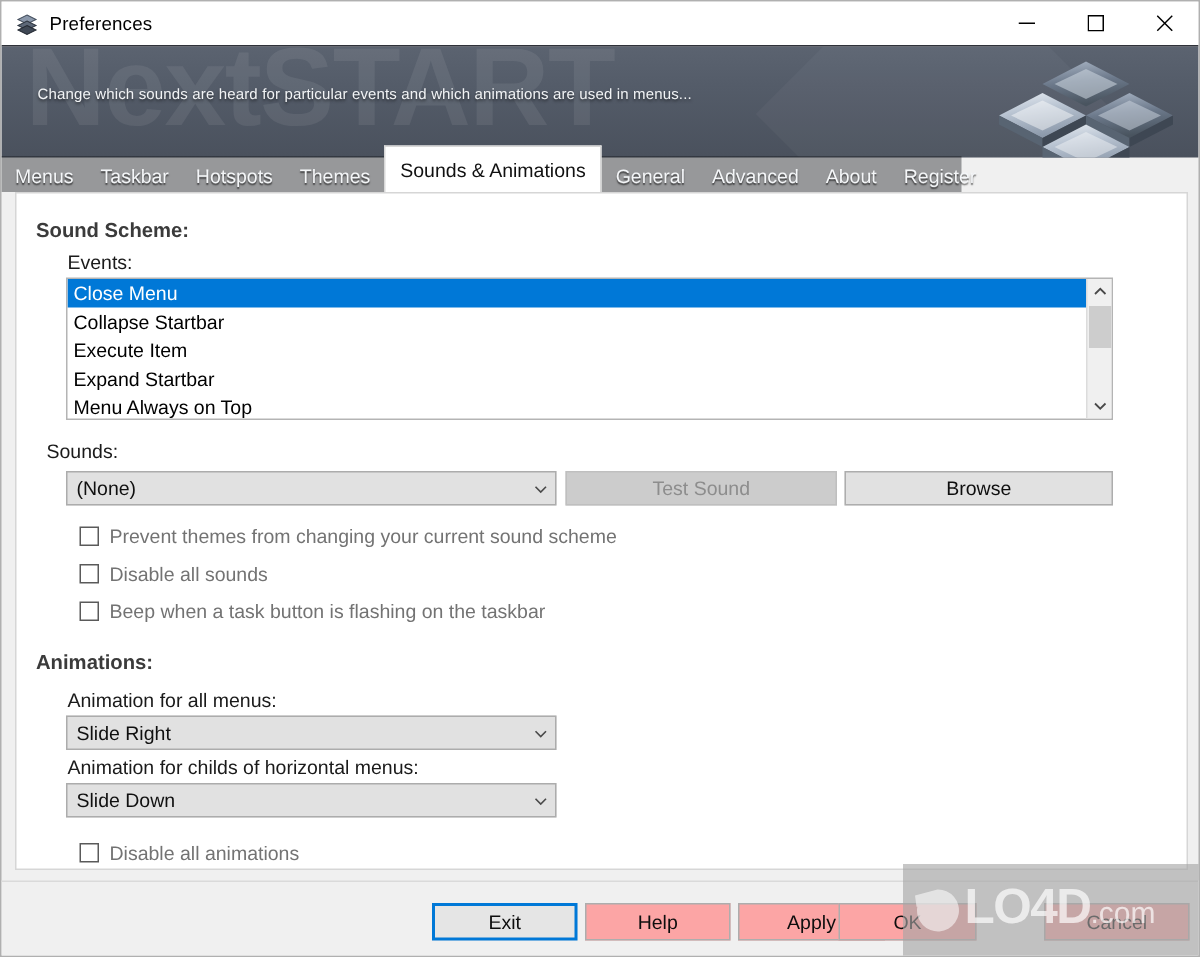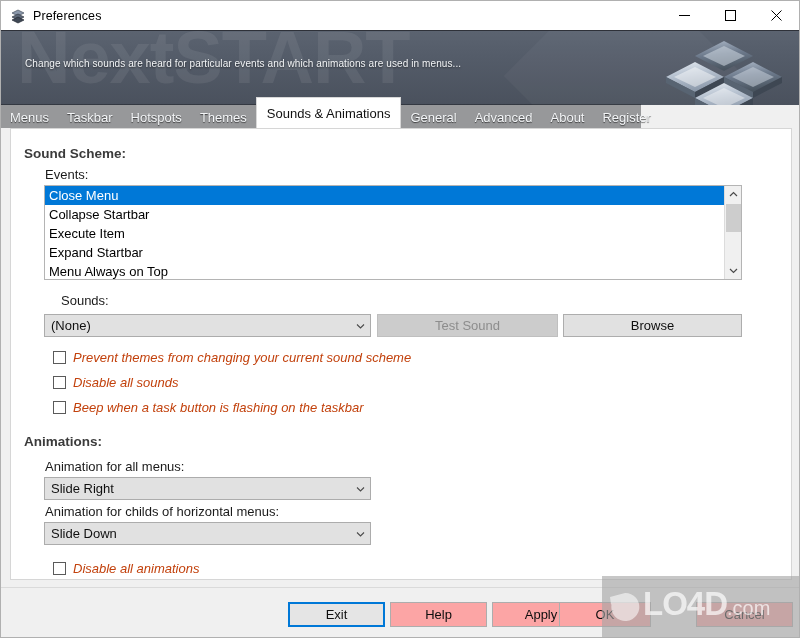--- a/index.html
+++ b/index.html
@@ -276,23 +276,22 @@
     border-color: #bfbfbf;
     color: #8d8d8d;
   }
 
   
   .chk-row {
     position: absolute;
     display: flex;
     align-items: center;
     font-size: 13px;
-    color: #c2410c;
+    color: #737373;
     white-space: nowrap;
-    font-style: italic;
   }
   .chk-box {
     width: 13px;
     height: 13px;
     border: 1px solid #5a5a5a;
     background: #ffffff;
     margin-right: 7px;
     flex: 0 0 auto;
     box-sizing: border-box;
   }
@@ -531,21 +530,21 @@
         </div>
         <div class="vscroll-thumb"></div>
         <div class="vscroll-btn" style="position:absolute; bottom:0; width:17px;">
           <svg width="9" height="7" viewBox="0 0 9 7">
               <polyline points="1,2 4.5,5.5 8,2" fill="none" stroke="#4a4a4a" stroke-width="1.2"></polyline>
             </svg>
         </div>
       </div>
     </div>
 
-    <div class="sublabel" style="left:50px; top:164px;">Sounds:</div>
+    <div class="sublabel" style="left:20px; top:164px;">Sounds:</div>
 
     <div class="combo" style="left:33px; top:185px; width:327px; height:23px;">
       <span class="combo-val">(None)</span>
       <span class="combo-arrow">
         <svg width="9" height="6" viewBox="0 0 9 6">
             <polyline points="1,1.5 4.5,5 8,1.5" fill="none" stroke="#4a4a4a" stroke-width="1.1"></polyline>
           </svg>
       </span>
     </div>
 

